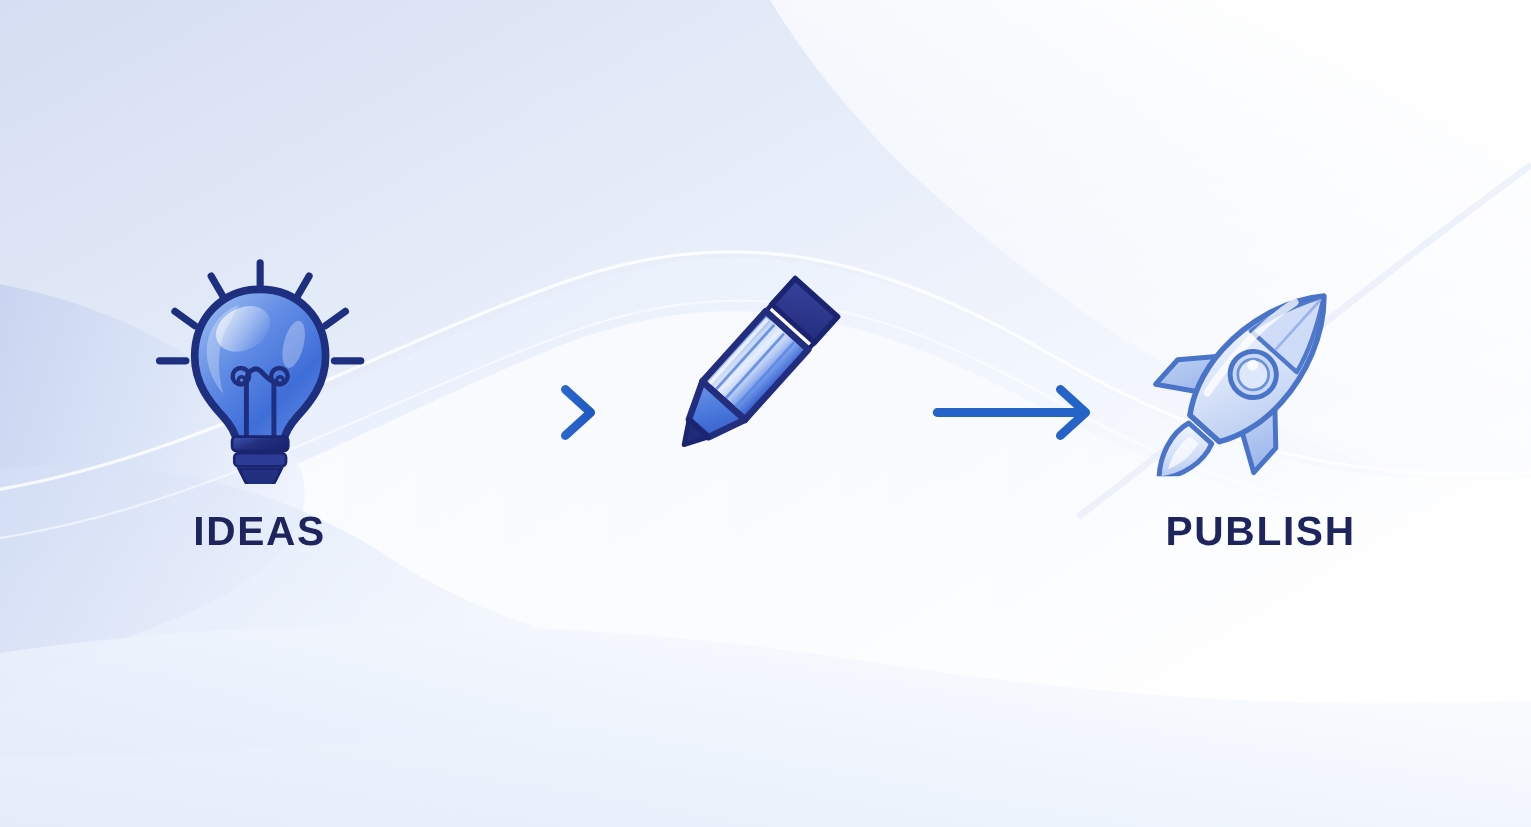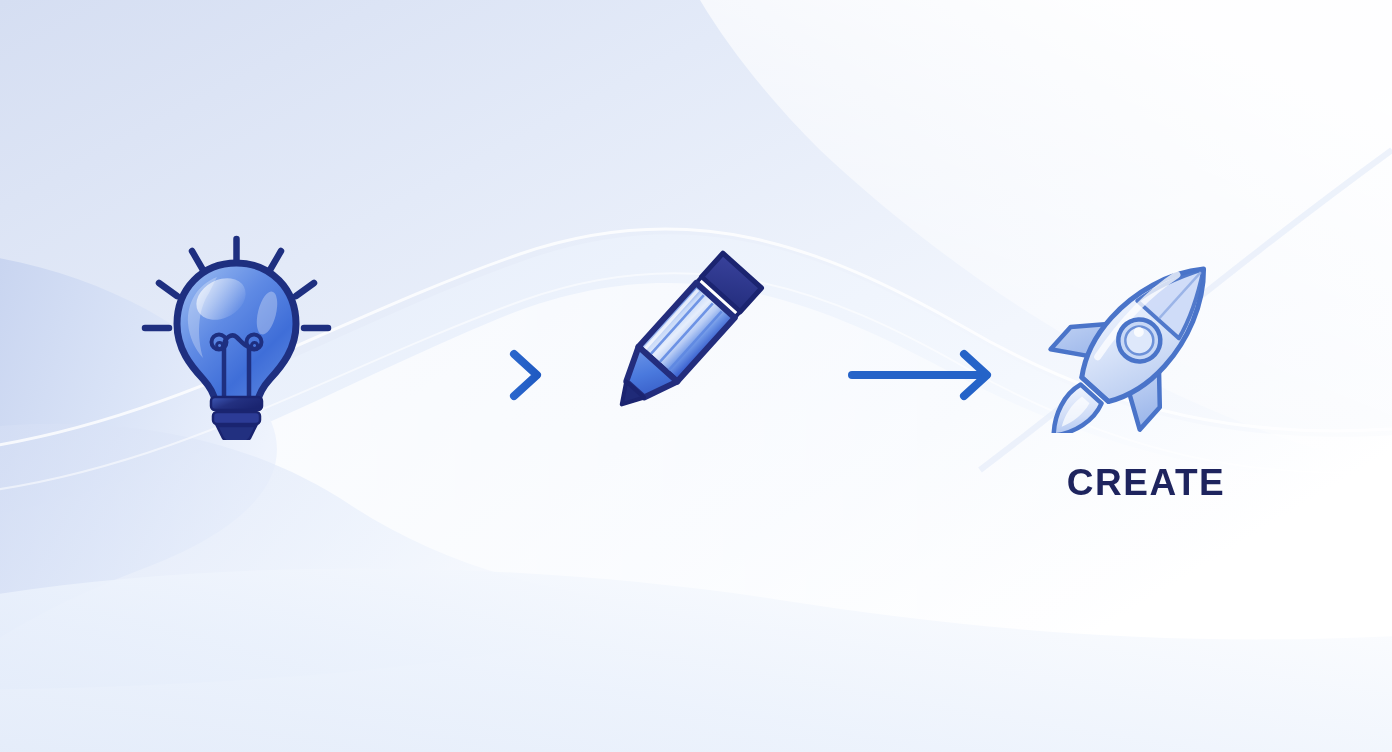--- a/index.html
+++ b/index.html
@@ -217,20 +217,21 @@
           </g>
 
           <g>
             <rect x="82" y="172" width="51" height="13" rx="4" fill="url(#baseGrad)" stroke="#1a2470" stroke-width="2.5"></rect>
             <rect x="84" y="187" width="47" height="12" rx="4" fill="#2c3b96" stroke="#1a2470" stroke-width="2.5"></rect>
             <path d="M88 201 L127 201 L121 213 C 118 217, 112 219, 107.5 219
                      C 103 219, 97 217, 94 213 Z" fill="#223080" stroke="#1a2470" stroke-width="2.5"></path>
           </g>
         </svg>
       </div>
+      <div class="step-label">IDEAS</div>
     </div>
 
     <svg class="arrow" id="arrow-1" viewBox="0 0 160 60">
       <defs>
         <linearGradient id="arrGrad" x1="0" y1="0" x2="1" y2="0">
           <stop offset="0%" stop-color="#2a66cc"></stop>
           <stop offset="100%" stop-color="#1f5ac2"></stop>
         </linearGradient>
       </defs>
       <line x1="6" y1="30" x2="136" y2="30" stroke="url(#arrGrad)" stroke-width="8" stroke-linecap="round"></line>
@@ -334,17 +335,17 @@
             <line x1="82" y1="176" x2="118" y2="176" stroke="#4a74c9" stroke-width="4.5" stroke-linecap="round"></line>
 
             <path d="M86 182
                      C 80 200, 86 222, 100 238
                      C 114 222, 120 200, 114 182 Z" fill="url(#flameGrad)" stroke="#4a74c9" stroke-width="4.5" stroke-linejoin="round"></path>
             <path d="M95 190 C 92 204, 95 216, 100 226
                      C 105 216, 108 204, 105 190 Z" fill="#ffffff" opacity="0.7"></path>
           </g>
         </svg>
       </div>
-      <div class="step-label">CREATE</div>
+      <div class="step-label">PUBLISH</div>
     </div>
 
   </div>
 </div>
 
 </body></html>

